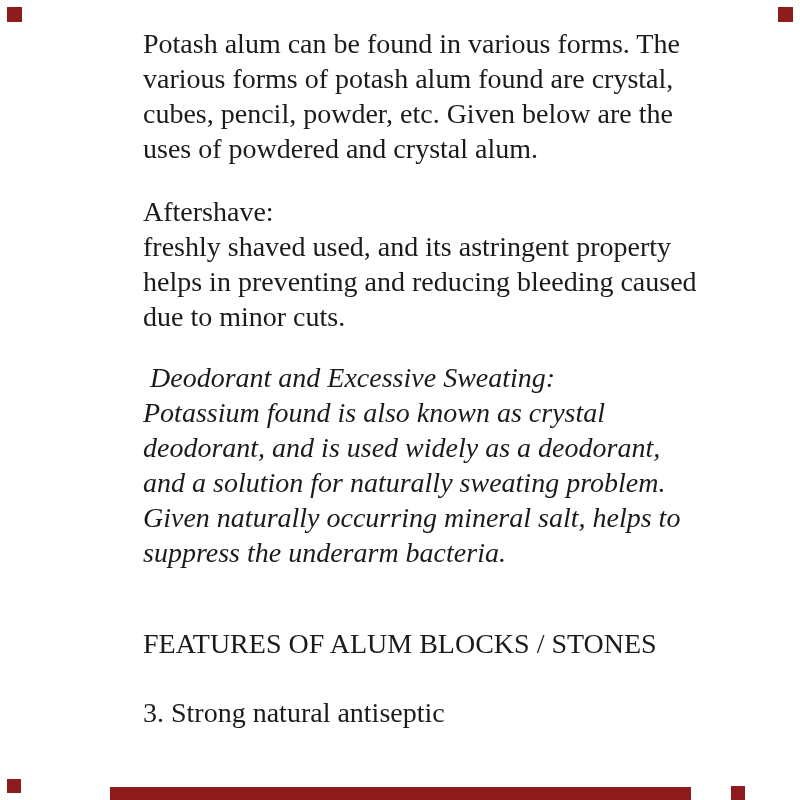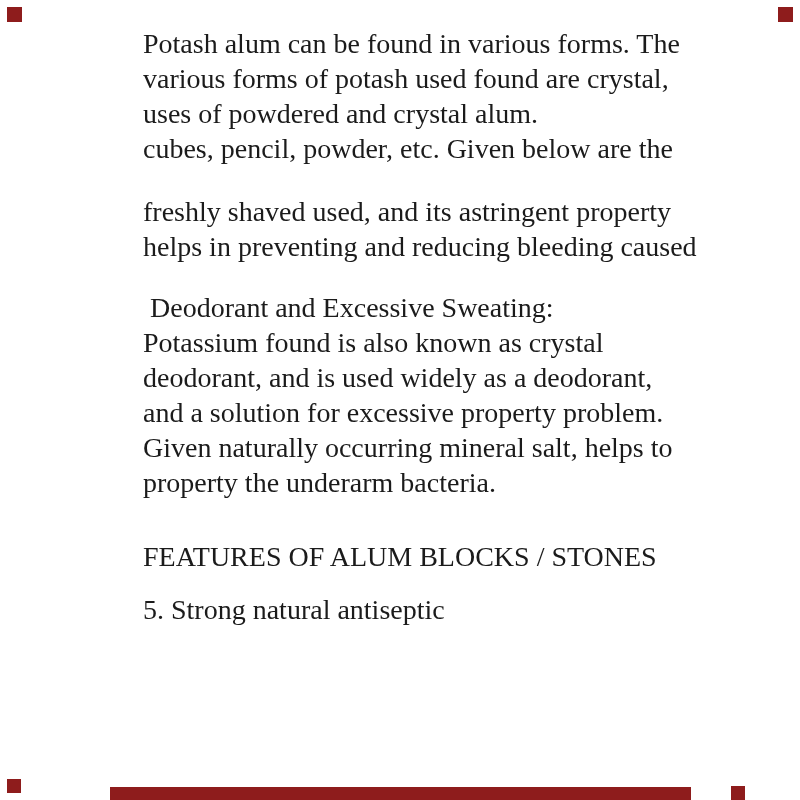--- a/index.html
+++ b/index.html
@@ -22,57 +22,59 @@
     width: 657px;
     font-size: 28px;
     line-height: 35px;
     color: #1b1b1b;
   }
   .text-line {
     white-space: pre;
   }
   .para-intro      { margin-bottom: 28px; }
   .para-aftershave { margin-bottom: 26px; }
-  .para-deodorant  { margin-bottom: 39px; }
+  .para-deodorant  { margin-bottom: 56px; font-style: italic; }
   .section-heading {
-    margin-bottom: 18px;
+    margin-bottom: 34px;
     white-space: pre;
   }
   .list-item {
     white-space: pre;
   }
   .marker {
     position: absolute;
   }
 </style>
 </head>
 <body>
 
 <div class="canvas">
   <div class="text-column">
     <div class="paragraph para-intro">
         <div class="text-line">Potash alum can be found in various forms. The</div>
-        <div class="text-line">various forms of potash used found are crystal,</div>
+        <div class="text-line">various forms of potash alum found are crystal,</div>
+        <div class="text-line">cubes, pencil, powder, etc. Given below are the</div>
         <div class="text-line">uses of powdered and crystal alum.</div>
-        <div class="text-line">cubes, pencil, powder, etc. Given below are the</div>
       </div>
     <div class="paragraph para-aftershave">
+        <div class="text-line">Aftershave:</div>
         <div class="text-line">freshly shaved used, and its astringent property</div>
         <div class="text-line">helps in preventing and reducing bleeding caused</div>
+        <div class="text-line">due to minor cuts.</div>
       </div>
     <div class="paragraph para-deodorant">
         <div class="text-line"> Deodorant and Excessive Sweating:</div>
         <div class="text-line">Potassium found is also known as crystal</div>
         <div class="text-line">deodorant, and is used widely as a deodorant,</div>
-        <div class="text-line">and a solution for excessive property problem.</div>
+        <div class="text-line">and a solution for naturally sweating problem.</div>
         <div class="text-line">Given naturally occurring mineral salt, helps to</div>
-        <div class="text-line">property the underarm bacteria.</div>
+        <div class="text-line">suppress the underarm bacteria.</div>
       </div>
     <div class="section-heading">FEATURES OF ALUM BLOCKS / STONES</div>
-    <div class="list-item">5. Strong natural antiseptic</div>
+    <div class="list-item">3. Strong natural antiseptic</div>
   </div>
   <div>
       <div class="marker" style="left: 7px; top: 7px; width: 15px; height: 15px; background: rgb(142, 28, 28);"></div>
       <div class="marker" style="left: 778px; top: 7px; width: 15px; height: 15px; background: rgb(142, 28, 28);"></div>
       <div class="marker" style="left: 7px; top: 779px; width: 14px; height: 14px; background: rgb(142, 28, 28);"></div>
       <div class="marker" style="left: 731px; top: 786px; width: 14px; height: 14px; background: rgb(142, 28, 28);"></div>
       <div class="marker" style="left: 110px; top: 787px; width: 581px; height: 13px; background: rgb(142, 28, 28);"></div>
     </div>
 </div>
 

